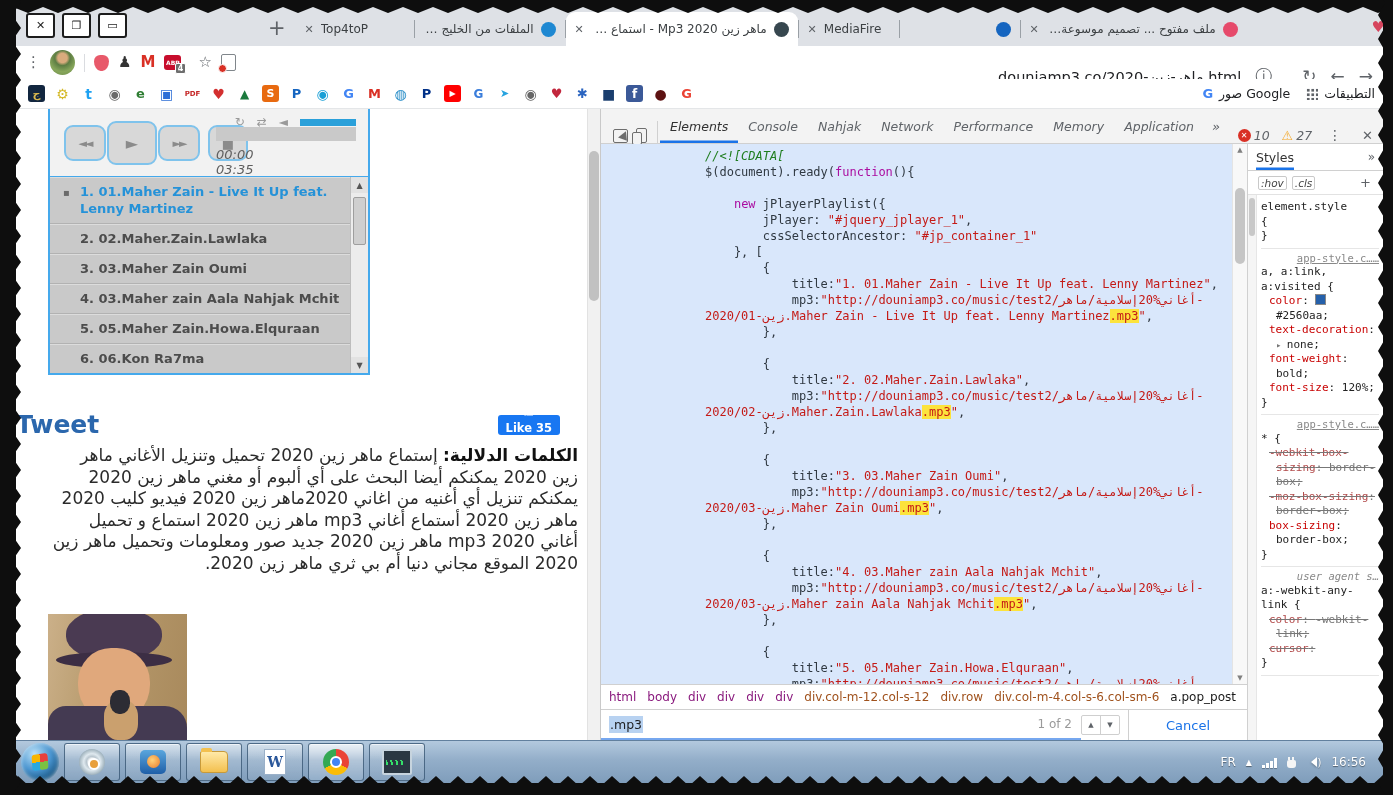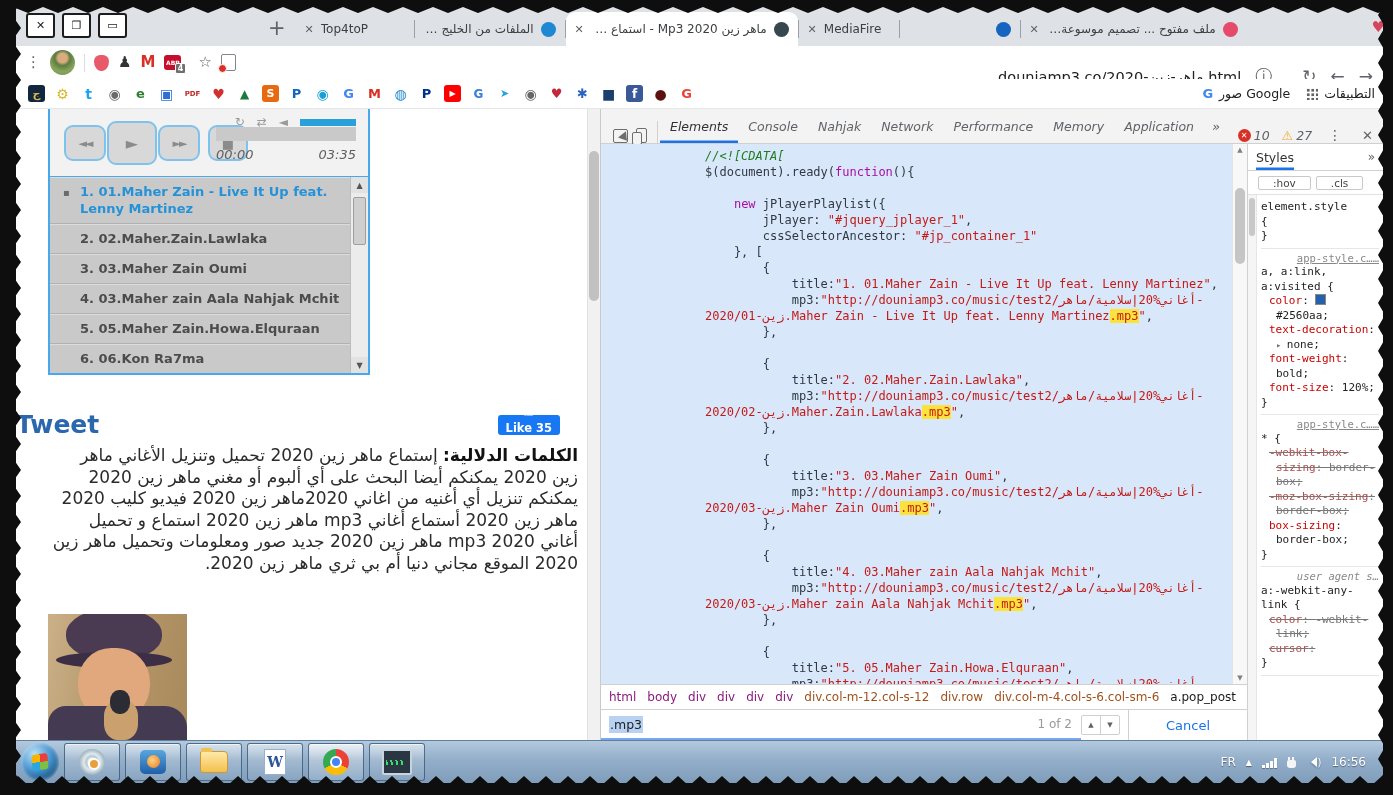--- a/index.html
+++ b/index.html
@@ -66,21 +66,21 @@
   .minirow{position:absolute;top:22px;right:12px;display:flex;align-items:center;gap:12px;color:#9a9a9a;font-size:12px;}
   .volbar{width:56px;height:7px;background:#2aa0da;}
   .pbtn{position:absolute;background:#d8d8d8;border:2px solid #7fc3ec;border-radius:9px;color:#8b8b8b;
         display:flex;align-items:center;justify-content:center;font-size:11px;letter-spacing:-2px;}
   .b-prev{left:14px;top:32px;width:38px;height:32px;}
   .b-play{left:57px;top:28px;width:46px;height:40px;font-size:16px;letter-spacing:0;}
   .b-next{left:108px;top:32px;width:38px;height:32px;}
   .b-stop{left:158px;top:32px;width:36px;height:32px;font-size:13px;letter-spacing:0;}
   .pprog{position:absolute;left:166px;top:34px;width:140px;height:14px;background:#c9c9c9;}
   .ptimes{position:absolute;left:166px;top:54px;width:140px;display:flex;justify-content:space-between;
-          font-style:italic;font-size:13px;color:#5e5e5e;}
+          font-style:italic;font-size:13px;color:#5e5e5e;flex-direction:column;}
   .plist{position:absolute;left:0;right:0;top:84px;bottom:0;background:#c9c9c9;overflow:hidden;}
   .pl-inner{position:absolute;left:0;right:17px;top:0;}
   .pl-item{position:relative;padding:6px 6px 6px 30px;font-size:13px;font-weight:bold;color:#4c4c4c;
            line-height:17px;border-bottom:1px solid #b2b2b2;box-shadow:0 1px 0 #dcdcdc inset;}
   .pl-item.current{color:#2592d8;}
   .pl-bullet{position:absolute;left:13px;top:7px;color:#6b6b6b;font-size:10px;}
   .plscroll{position:absolute;right:0;top:0;bottom:0;width:17px;background:#ececec;border-left:1px solid #bdbdbd;}
   .plarr{height:16px;display:flex;align-items:center;justify-content:center;font-size:8px;color:#555;background:#e2e2e2;}
   .plarr.dn{position:absolute;bottom:0;left:0;right:0;}
   .plthumb{position:absolute;left:2px;right:2px;top:20px;height:46px;background:#cfcfcf;border:1px solid #9e9e9e;border-radius:2px;}
@@ -149,21 +149,21 @@
   .cancelcell{width:118px;border-left:1px solid #d0d0d0;display:flex;align-items:center;justify-content:center;flex:none;}
   .cancelbtn{color:#1a73e8;font-size:13px;}
   
   .stylescol{width:135px;flex:none;border-left:1px solid #d0d0d0;display:flex;flex-direction:column;background:#fff;}
   .styleshead{height:26px;display:flex;align-items:center;border-bottom:1px solid #d0d0d0;padding:0 8px;
               font-size:12.5px;color:#333;flex:none;}
   .stylestab{height:26px;display:flex;align-items:center;box-shadow:inset 0 -2.5px 0 #1a73e8;}
   .stylesmore{margin-left:auto;color:#5f6368;font-size:12px;}
   .stylesfilter{height:23px;border-bottom:1px solid #e2e2e2;display:flex;align-items:center;gap:5px;
                 padding:0 10px;font-size:10.5px;color:#444;flex:none;background:#fff;}
-  .chip{border:1px solid #c9c9c9;border-radius:2px;padding:0px 14px;}
+  .chip{border:1px solid #c9c9c9;border-radius:2px;padding:0px 2px;font-style:italic;}
   .chip.plain{border:none;font-size:13px;color:#5f6368;margin-left:auto;}
   .stylesbody{flex:1;position:relative;overflow:hidden;font-family:"DejaVu Sans Mono",monospace;
               font-size:11px;line-height:14.5px;color:#222;}
   .stscroll{position:absolute;left:0;top:0;bottom:0;width:8px;background:#f5f5f5;border-right:1px solid #e6e6e6;}
   .stthumb{position:absolute;left:1px;right:1px;top:3px;height:38px;background:#c8c8c8;border-radius:3px;}
   .rules{position:absolute;left:9px;right:0;top:0;padding:3px 4px 0 4px;}
   .rule{border-bottom:1px solid #e6e6e6;padding:2px 0 4px 0;}
   .sheet{display:block;color:#888;text-align:right;text-decoration:underline;font-size:10.5px;}
   .sheet.it{font-style:italic;text-decoration:none;}
   .ruleSel{color:#222;overflow-wrap:anywhere;}

